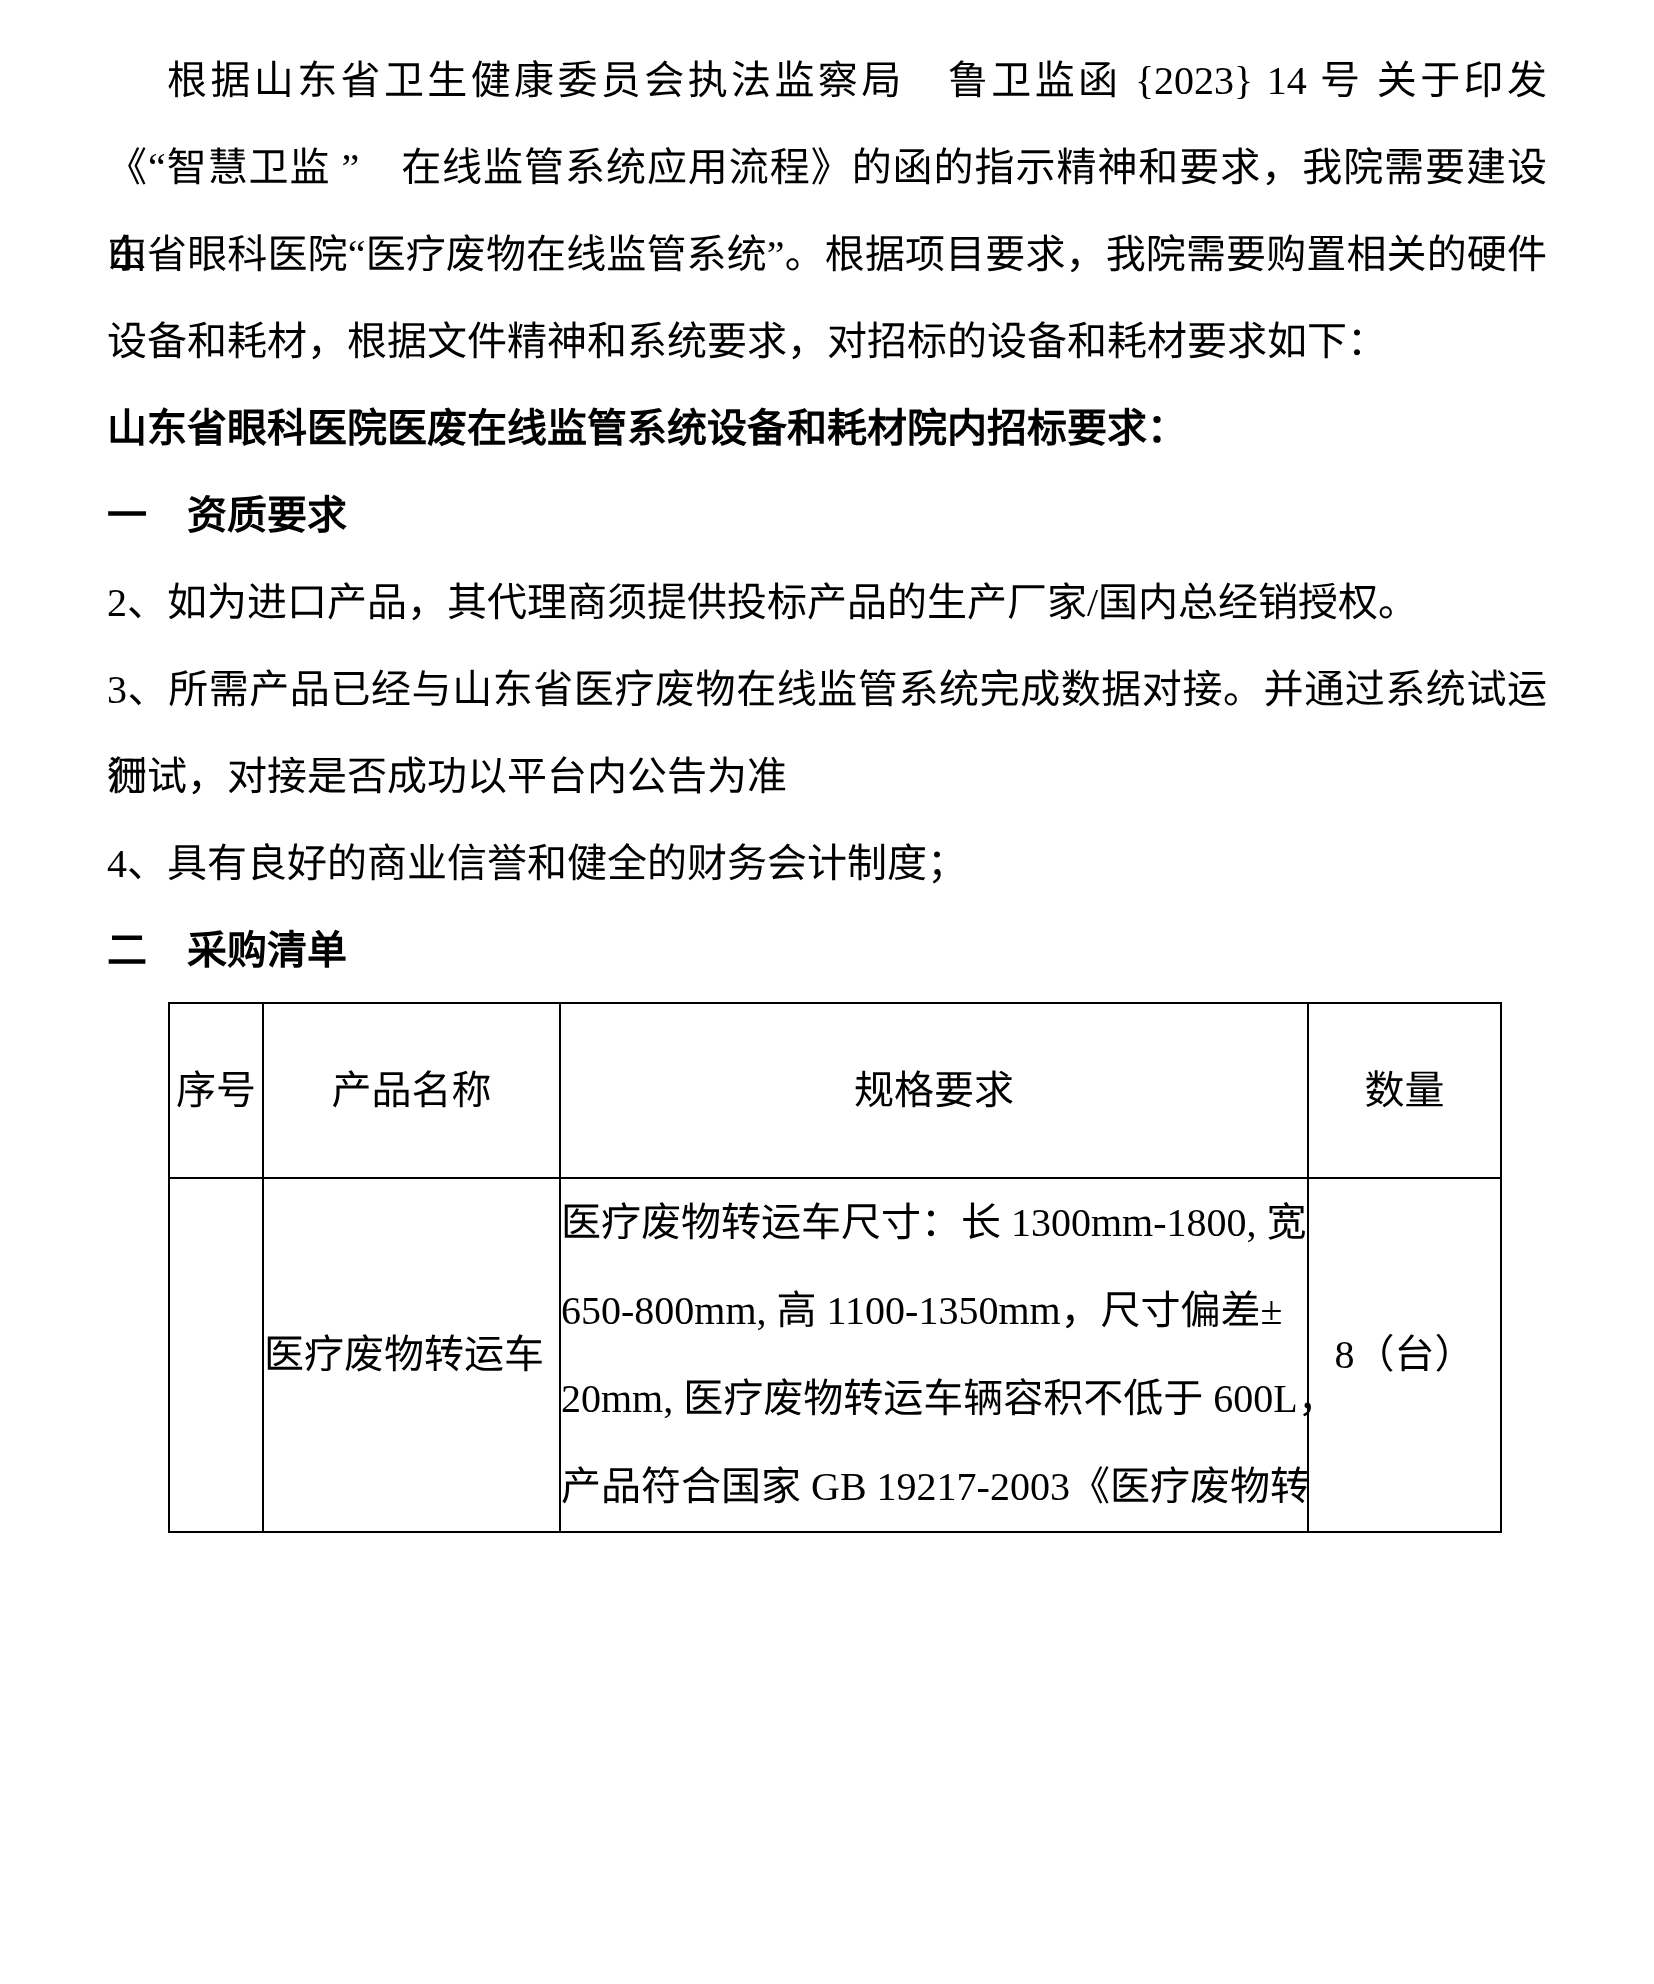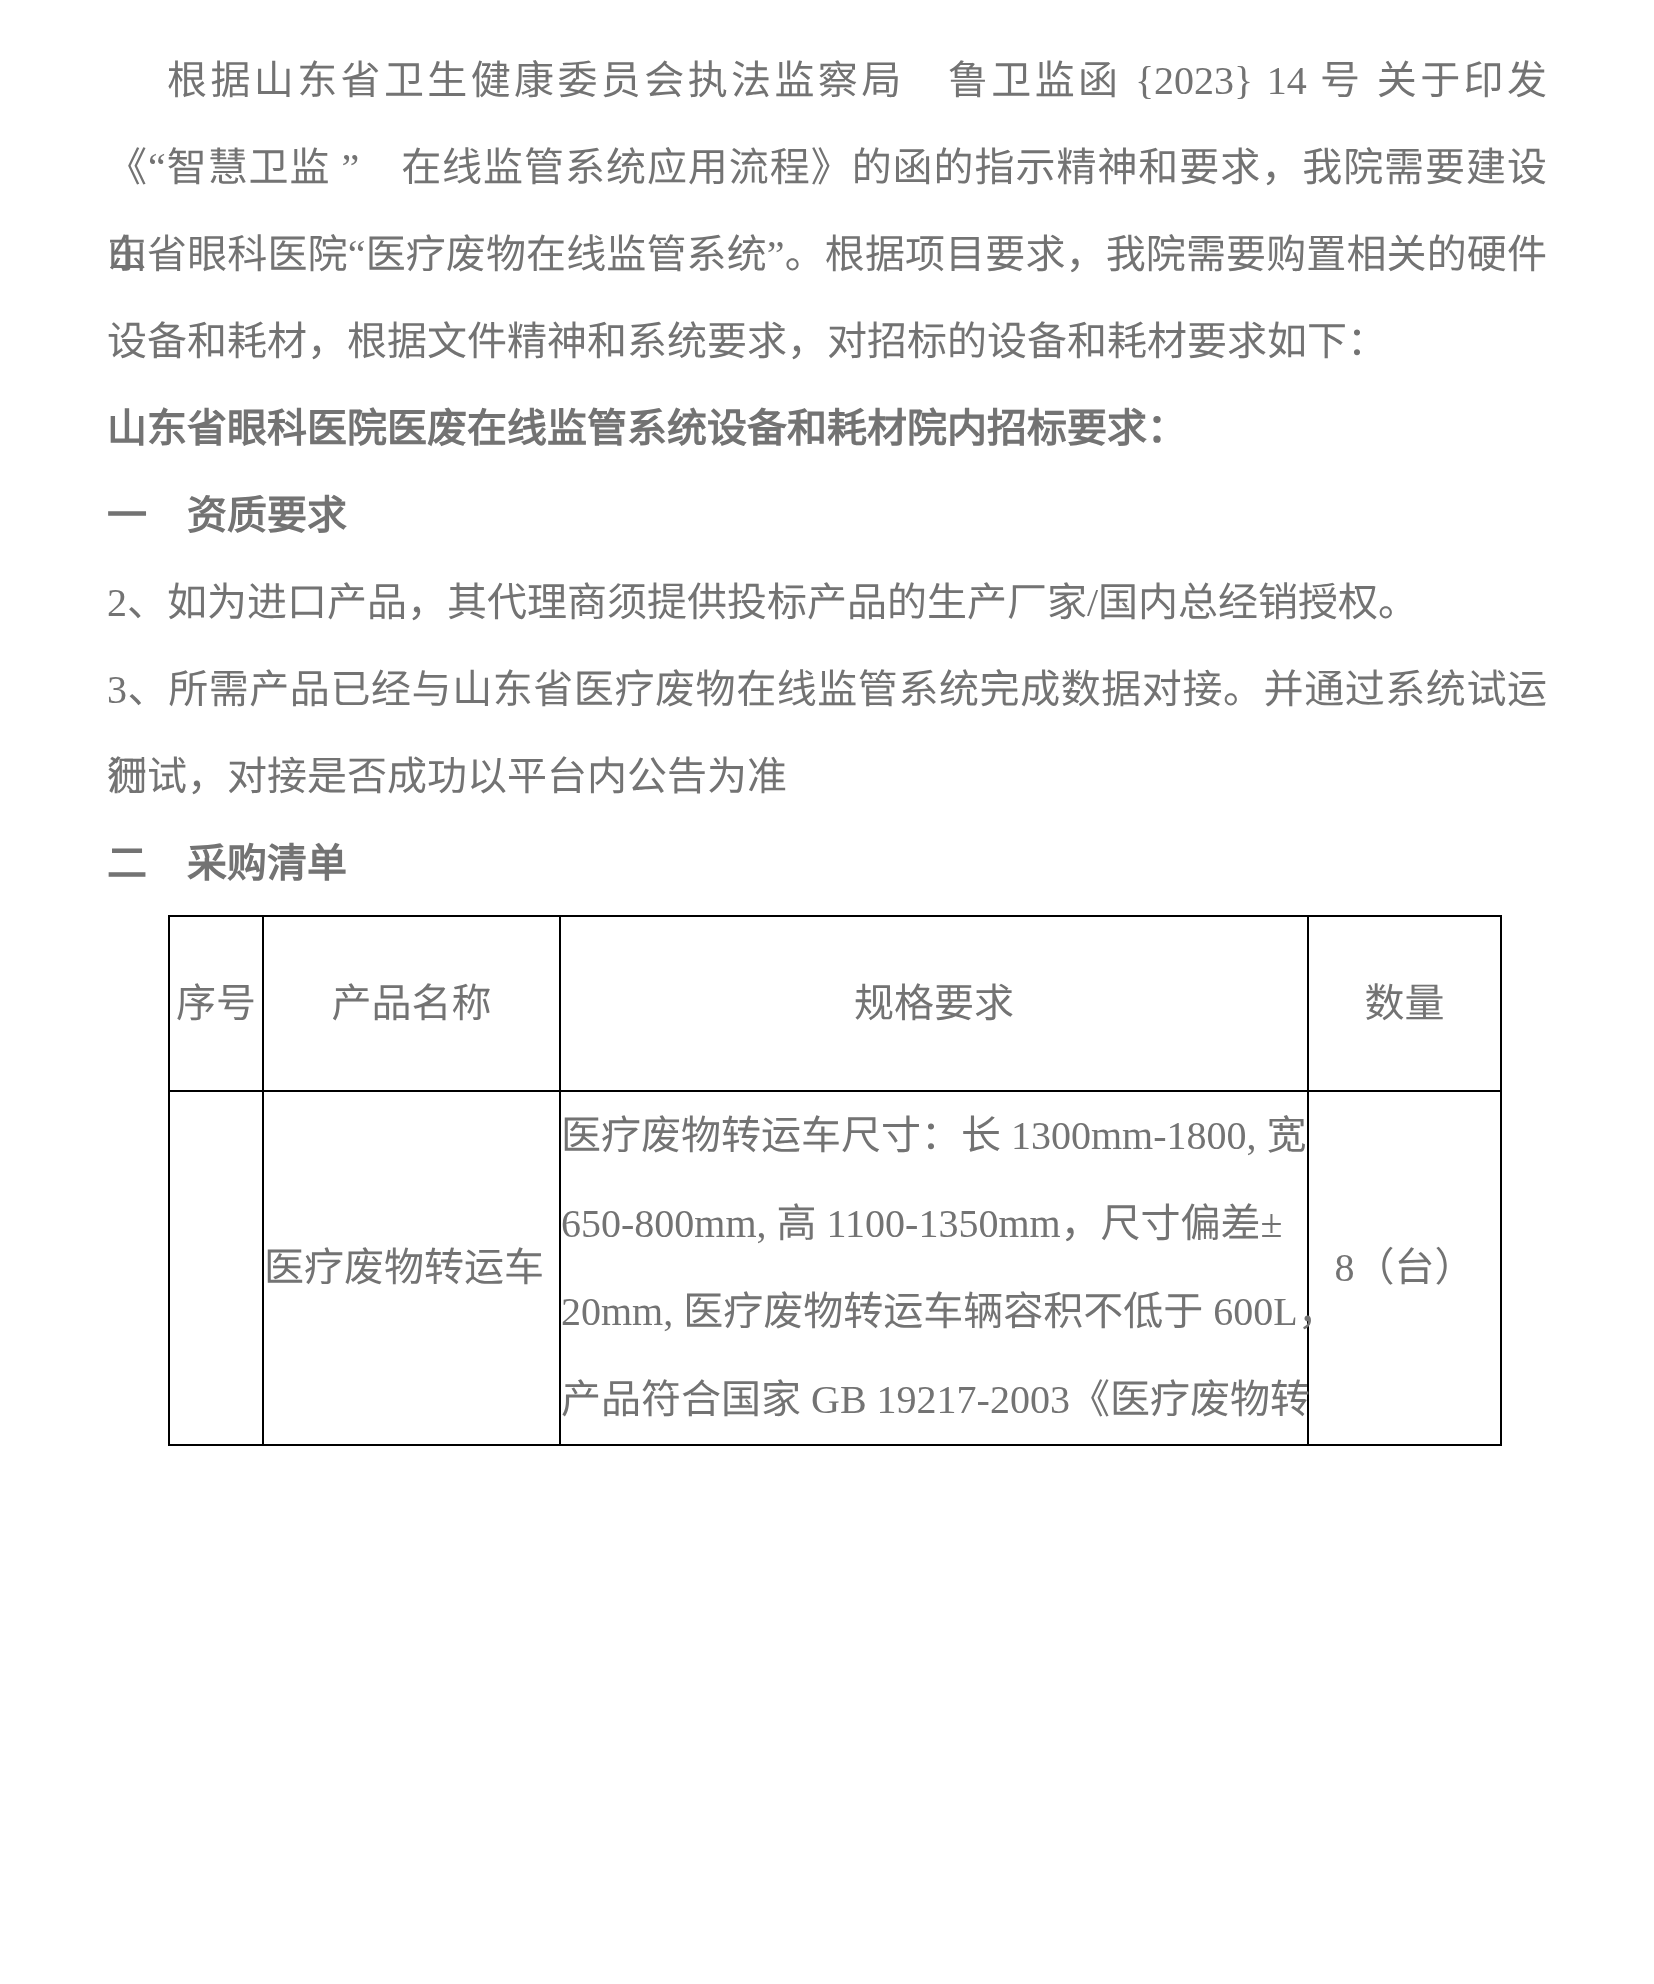--- a/index.html
+++ b/index.html
@@ -5,21 +5,21 @@
   html, body {
     margin: 0;
     padding: 0;
     background: #ffffff;
   }
   .page {
     position: relative;
     width: 1654px;
     height: 1984px;
     background: #ffffff;
-    color: #737373;
+    color: #000000;
     font-family: "Liberation Serif", "DejaVu Serif", serif;
     overflow: hidden;
     box-sizing: border-box;
   }
   .content {
     position: absolute;
     top: 37px;
     left: 107px;
     width: 1440px;
   }
@@ -105,20 +105,21 @@
 
     <p class="line indent justify">根据山东省卫生健康委员会执法监察局　鲁卫监函 {2023} 14 号 关于印发</p>
     <p class="line justify">《“智慧卫监 ”　在线监管系统应用流程》的函的指示精神和要求，我院需要建设山</p>
     <p class="line justify">东省眼科医院“医疗废物在线监管系统”。根据项目要求，我院需要购置相关的硬件</p>
     <p class="line">设备和耗材，根据文件精神和系统要求，对招标的设备和耗材要求如下：</p>
     <p class="line bold">山东省眼科医院医废在线监管系统设备和耗材院内招标要求：</p>
     <p class="line bold">一　资质要求</p>
     <p class="line">2、如为进口产品，其代理商须提供投标产品的生产厂家/国内总经销授权。</p>
     <p class="line justify">3、所需产品已经与山东省医疗废物在线监管系统完成数据对接。并通过系统试运行</p>
     <p class="line">测试，对接是否成功以平台内公告为准</p>
+    <p class="line">4、具有良好的商业信誉和健全的财务会计制度；</p>
     <p class="line bold">二　采购清单</p>
 
     <table class="equip">
       <colgroup>
         <col class="c-seq">
         <col class="c-name">
         <col class="c-spec">
         <col class="c-qty">
       </colgroup>
       <tbody>

